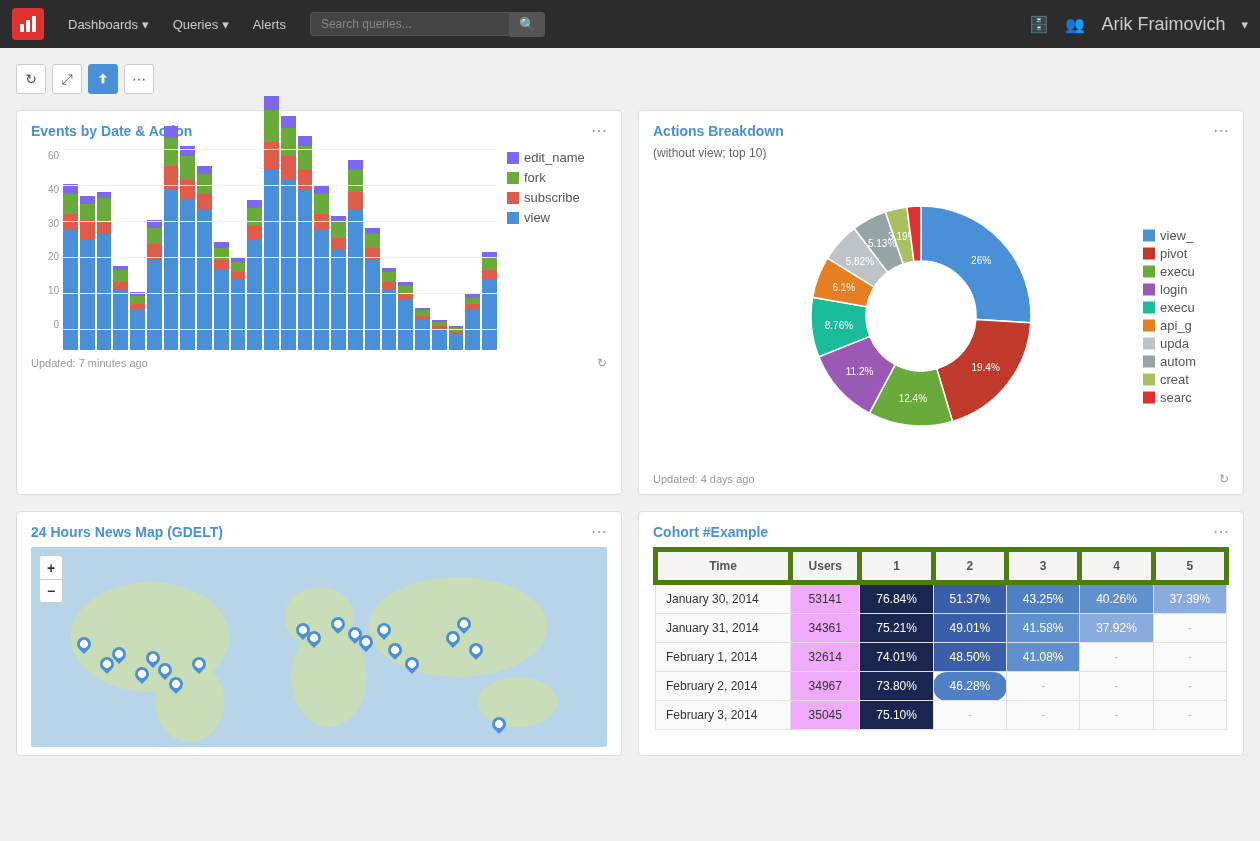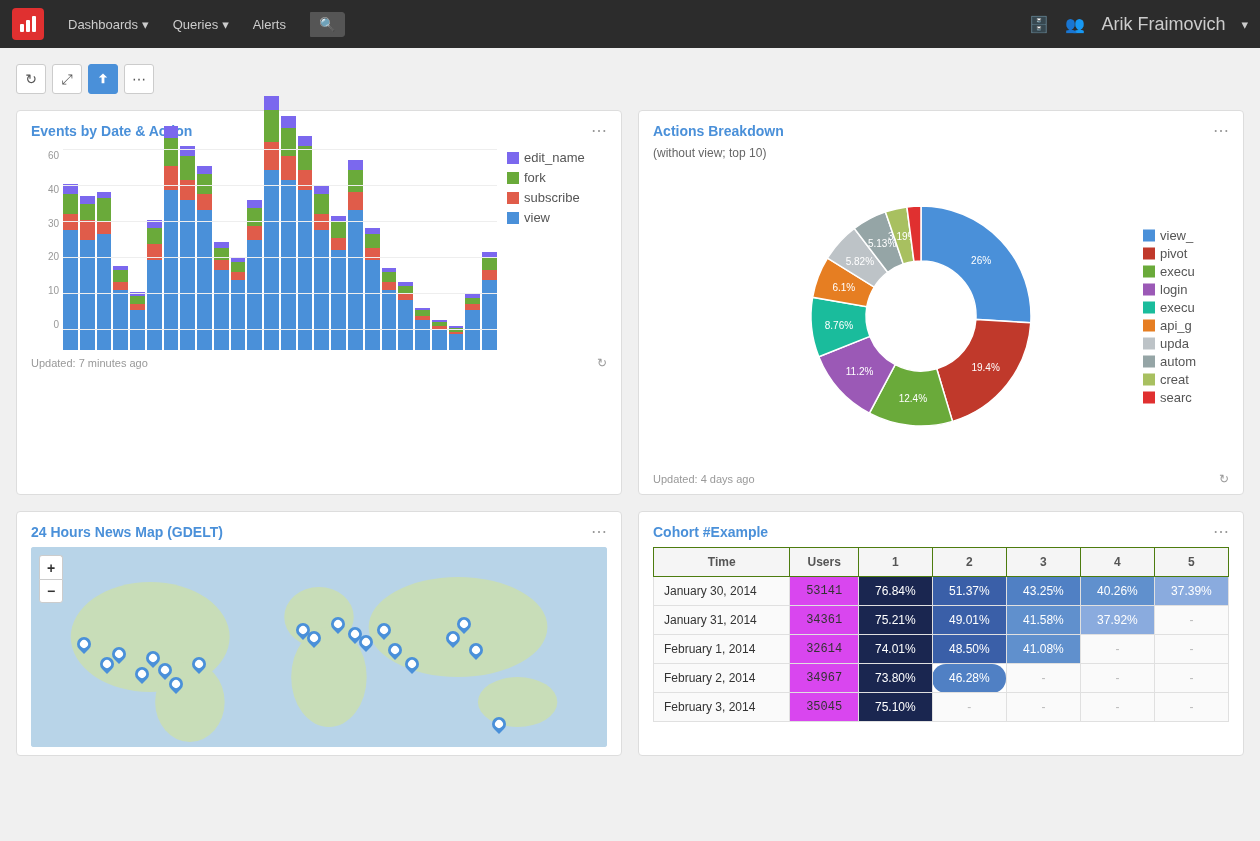--- a/index.html
+++ b/index.html
@@ -225,30 +225,30 @@
       width: 100%;
       border-collapse: collapse;
       font-size: 12px;
     }
     .cohort-table th {
       background: #f5f5f5;
       padding: 7px 10px;
       text-align: center;
       font-weight: 600;
       color: #555;
-      border: 1px solid #4d7c0f;
+      border: 5px solid #4d7c0f;
     }
     .cohort-table td {
       padding: 7px 10px;
       text-align: center;
       border: 1px solid #e0e0e0;
       color: #333;
     }
     .cohort-table td.label { text-align: left; font-weight: normal; background: #fafafa; }
-    .cohort-table td.users { background: #d946ef; font-family: Liberation Mono, monospace; }
+    .cohort-table td.users { background: #f0abfc; }
   </style>
 </head>
 <body>
 
 <nav class="topnav">
   <div class="topnav-logo">
     <svg viewBox="0 0 20 20" fill="#fff">
       <rect x="2" y="10" width="4" height="8" rx="1"></rect>
       <rect x="8" y="6" width="4" height="12" rx="1"></rect>
       <rect x="14" y="2" width="4" height="16" rx="1"></rect>
@@ -259,20 +259,21 @@
     <span>▾</span>
   </div>
   <div class="topnav-item">
     <span>Queries</span>
     <span>▾</span>
   </div>
   <div class="topnav-item">
     <span>Alerts</span>
   </div>
   <div class="topnav-search">
+    <input type="text" placeholder="Search queries..." style="">
     <button class="topnav-search-btn">🔍</button>
   </div>
   <div class="topnav-right">
     <span class="topnav-right-icon">🗄️</span>
     <span class="topnav-right-icon">👥</span>
     <span class="topnav-user">Arik Fraimovich</span>
     <span style="color:#ccc">▾</span>
   </div>
 </nav>
 

